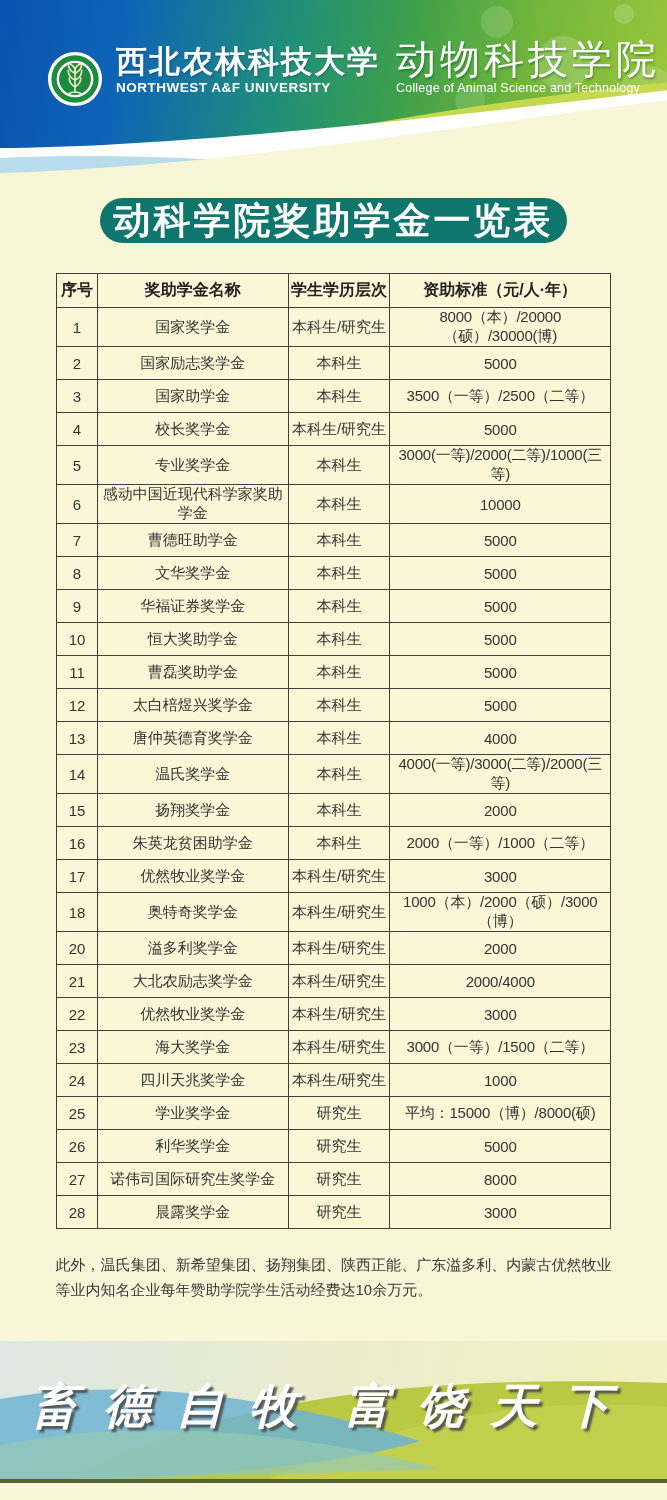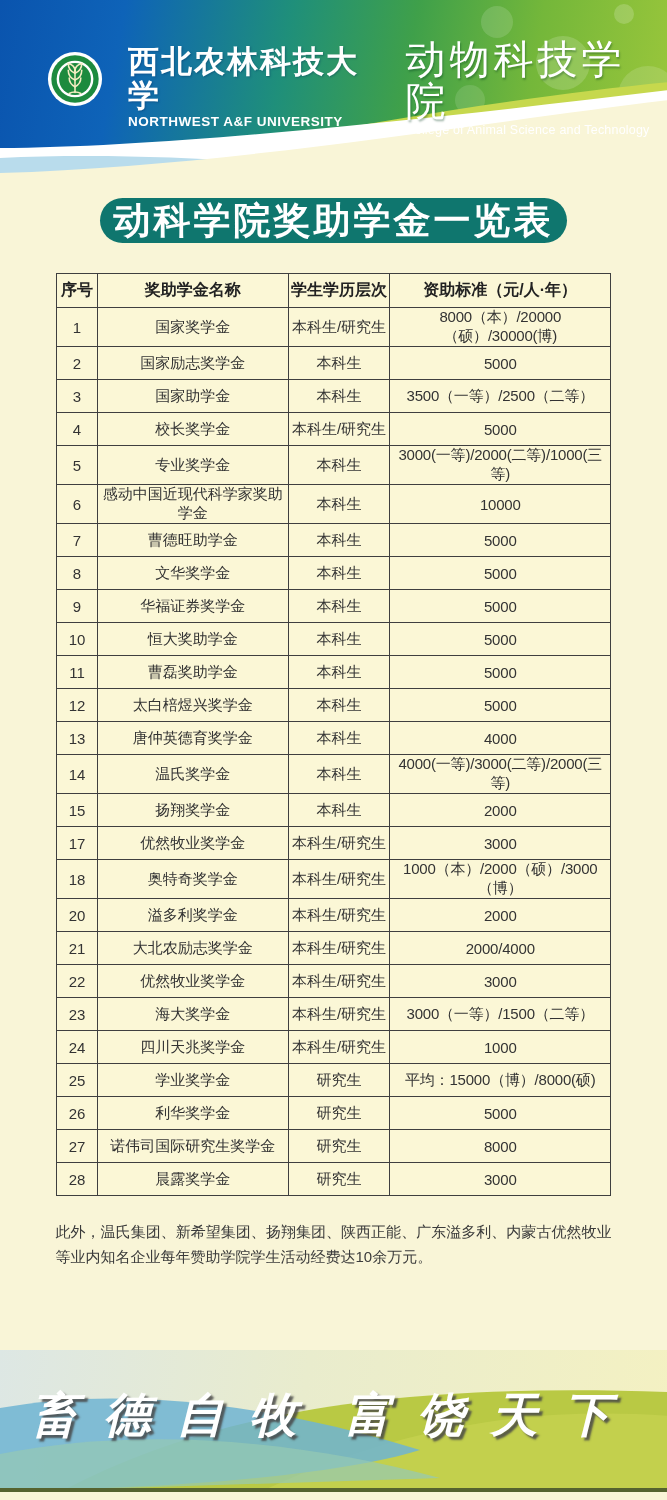--- a/index.html
+++ b/index.html
@@ -5,42 +5,42 @@
   html,body{margin:0;padding:0;}
   body{width:667px;font-family:"Liberation Sans",sans-serif;background:#fff;}
   .poster{position:relative;width:667px;height:1500px;overflow:hidden;background:#f9f5d7;}
 
   
   .header{position:relative;width:667px;height:182px;
     background:linear-gradient(100deg,#0a54ae 0%,#0e63b8 18%,#1f8f7a 42%,#3fa04a 60%,#74b73a 78%,#9cc73b 100%);}
   .header-art{position:absolute;inset:0;width:100%;height:100%;pointer-events:none;}
   .brand{position:absolute;top:44px;left:46px;display:flex;align-items:flex-start;}
   .logo{width:58px;height:58px;margin-top:6px;flex:0 0 auto;}
-  .uni-block{margin-left:24px;color:#fff;}
+  .uni-block{margin-left:12px;color:#fff;}
   .uni-cn{font-family:"DejaVu Serif",serif;font-weight:bold;font-size:31px;letter-spacing:2px;line-height:1.1;text-shadow:1px 1px 2px rgba(0,40,90,.35);}
   .uni-en{font-size:13.5px;font-weight:bold;letter-spacing:.5px;margin-top:2px;}
   .col-block{margin-left:16px;color:#fff;margin-top:-6px;}
   .col-cn{font-family:"DejaVu Serif",serif;font-weight:normal;font-size:40px;letter-spacing:4px;line-height:1.05;text-shadow:1px 2px 2px rgba(0,60,30,.35);}
   .col-en{font-size:12.5px;margin-top:1px;letter-spacing:.2px;}
 
   
   .main{position:relative;width:667px;}
   .title-banner{margin:16px auto 0 auto;width:467px;height:45px;background:#0f766e;border-radius:28px;
     display:flex;align-items:center;justify-content:center;color:#fff;font-size:37px;font-weight:bold;letter-spacing:3px;}
   table.sch{border-collapse:collapse;table-layout:fixed;width:555px;margin:30px auto 0 auto;background:#fbf7d6;}
   table.sch th,table.sch td{border:1px solid #3f3f3f;text-align:center;vertical-align:middle;color:#333;padding:0 2px;overflow:hidden;}
   table.sch th{height:33px;font-size:16px;font-weight:bold;color:#222;}
   table.sch td{height:32px;font-size:15px;}
   td.col-no{font-size:14.5px;}
   td.col-standard{font-size:14px;letter-spacing:-.2px;}
   col.c-no{width:7.4%;} col.c-name{width:34.4%;} col.c-level{width:18.4%;} col.c-standard{width:39.8%;}
   .note{width:556px;margin:24px auto 11px auto;font-size:15px;color:#3b3b3b;line-height:1.65;text-align:justify;}
 
   
-  .footer{position:absolute;left:0;bottom:8px;width:667px;height:142px;
+  .footer{position:absolute;left:0;bottom:17px;width:667px;height:142px;
     background:linear-gradient(100deg,#dde7e4 0%,#e9eccd 45%,#f4f1c2 100%);}
   .footer-art{position:absolute;inset:0;width:100%;height:100%;pointer-events:none;}
   .slogan{position:absolute;left:0;right:0;top:34px;text-align:center;color:#fff;
     font-family:"DejaVu Serif",serif;font-weight:bold;font-size:47px;font-style:italic;
     text-shadow:3px 3px 2px rgba(70,70,70,.85);white-space:nowrap;}
   .slogan .p1{letter-spacing:26px;}
   .slogan .p2{letter-spacing:26px;margin-left:22px;}
   .bottom-strip{position:absolute;left:0;bottom:0;width:100%;height:4px;background:#55632f;}
 </style>
 </head>
@@ -201,20 +201,26 @@
             <td class="col-level">本科生</td>
             <td class="col-standard">4000(一等)/3000(二等)/2000(三等)</td>
           </tr>
           <tr>
             <td class="col-no">15</td>
             <td class="col-name">扬翔奖学金</td>
             <td class="col-level">本科生</td>
             <td class="col-standard">2000</td>
           </tr>
           <tr>
+            <td class="col-no">16</td>
+            <td class="col-name">朱英龙贫困助学金</td>
+            <td class="col-level">本科生</td>
+            <td class="col-standard">2000（一等）/1000（二等）</td>
+          </tr>
+          <tr>
             <td class="col-no">17</td>
             <td class="col-name">优然牧业奖学金</td>
             <td class="col-level">本科生/研究生</td>
             <td class="col-standard">3000</td>
           </tr>
           <tr>
             <td class="col-no">18</td>
             <td class="col-name">奥特奇奖学金</td>
             <td class="col-level">本科生/研究生</td>
             <td class="col-standard">1000（本）/2000（硕）/3000（博）</td>

